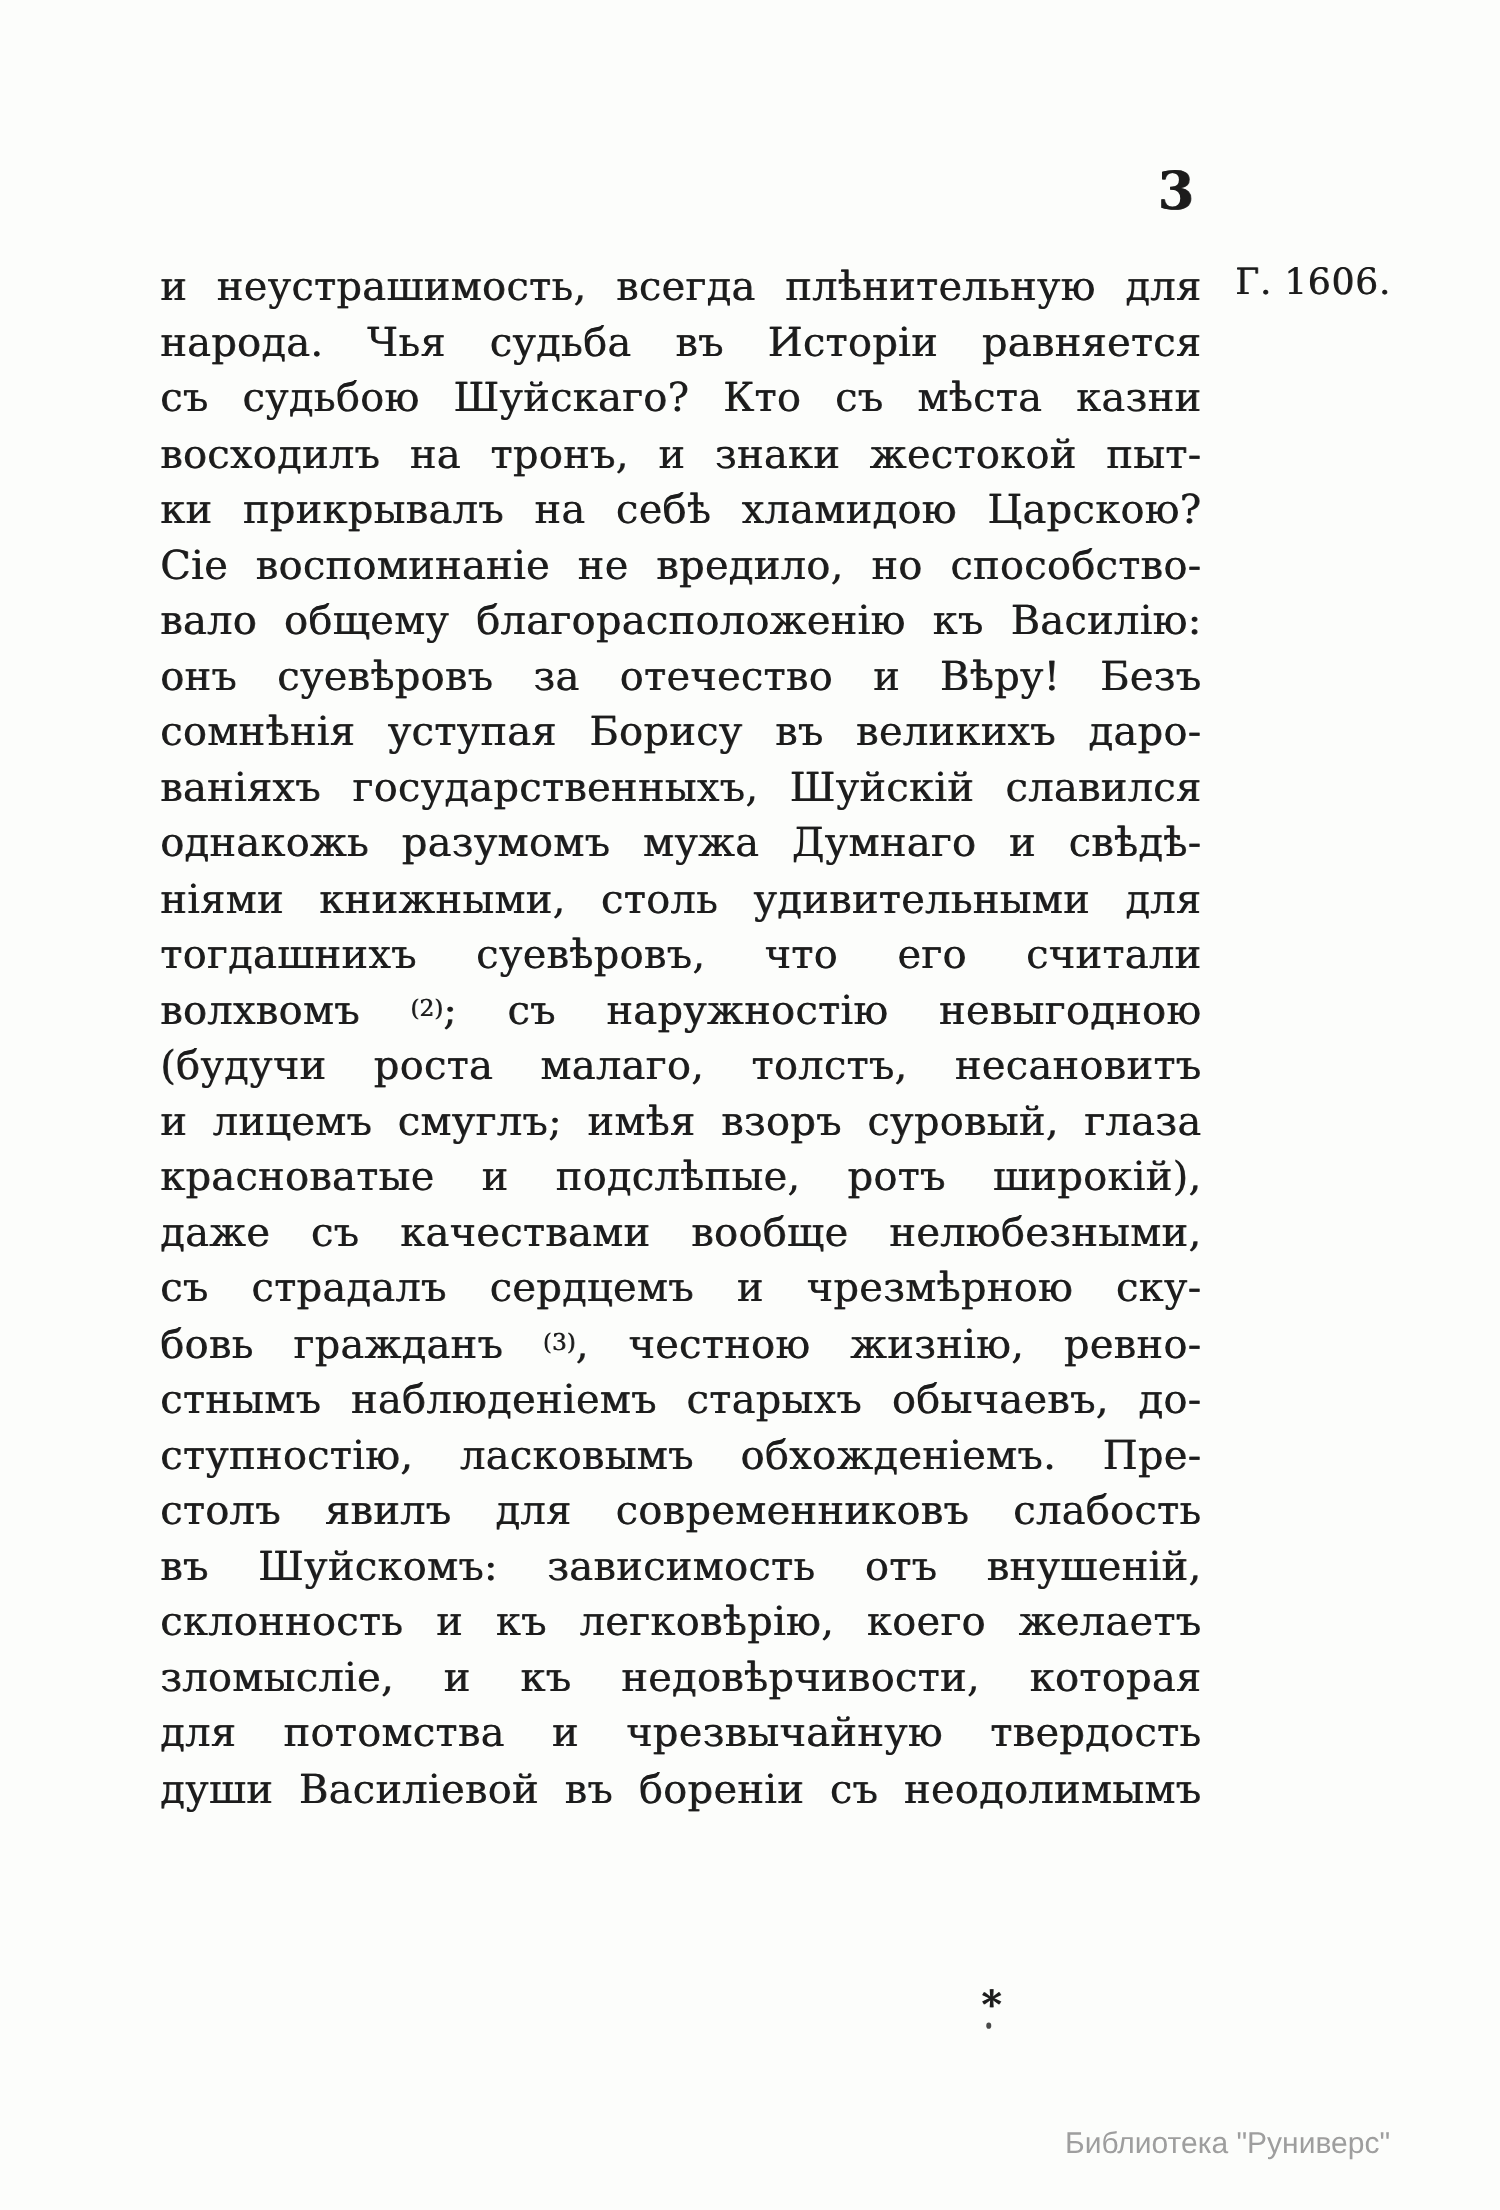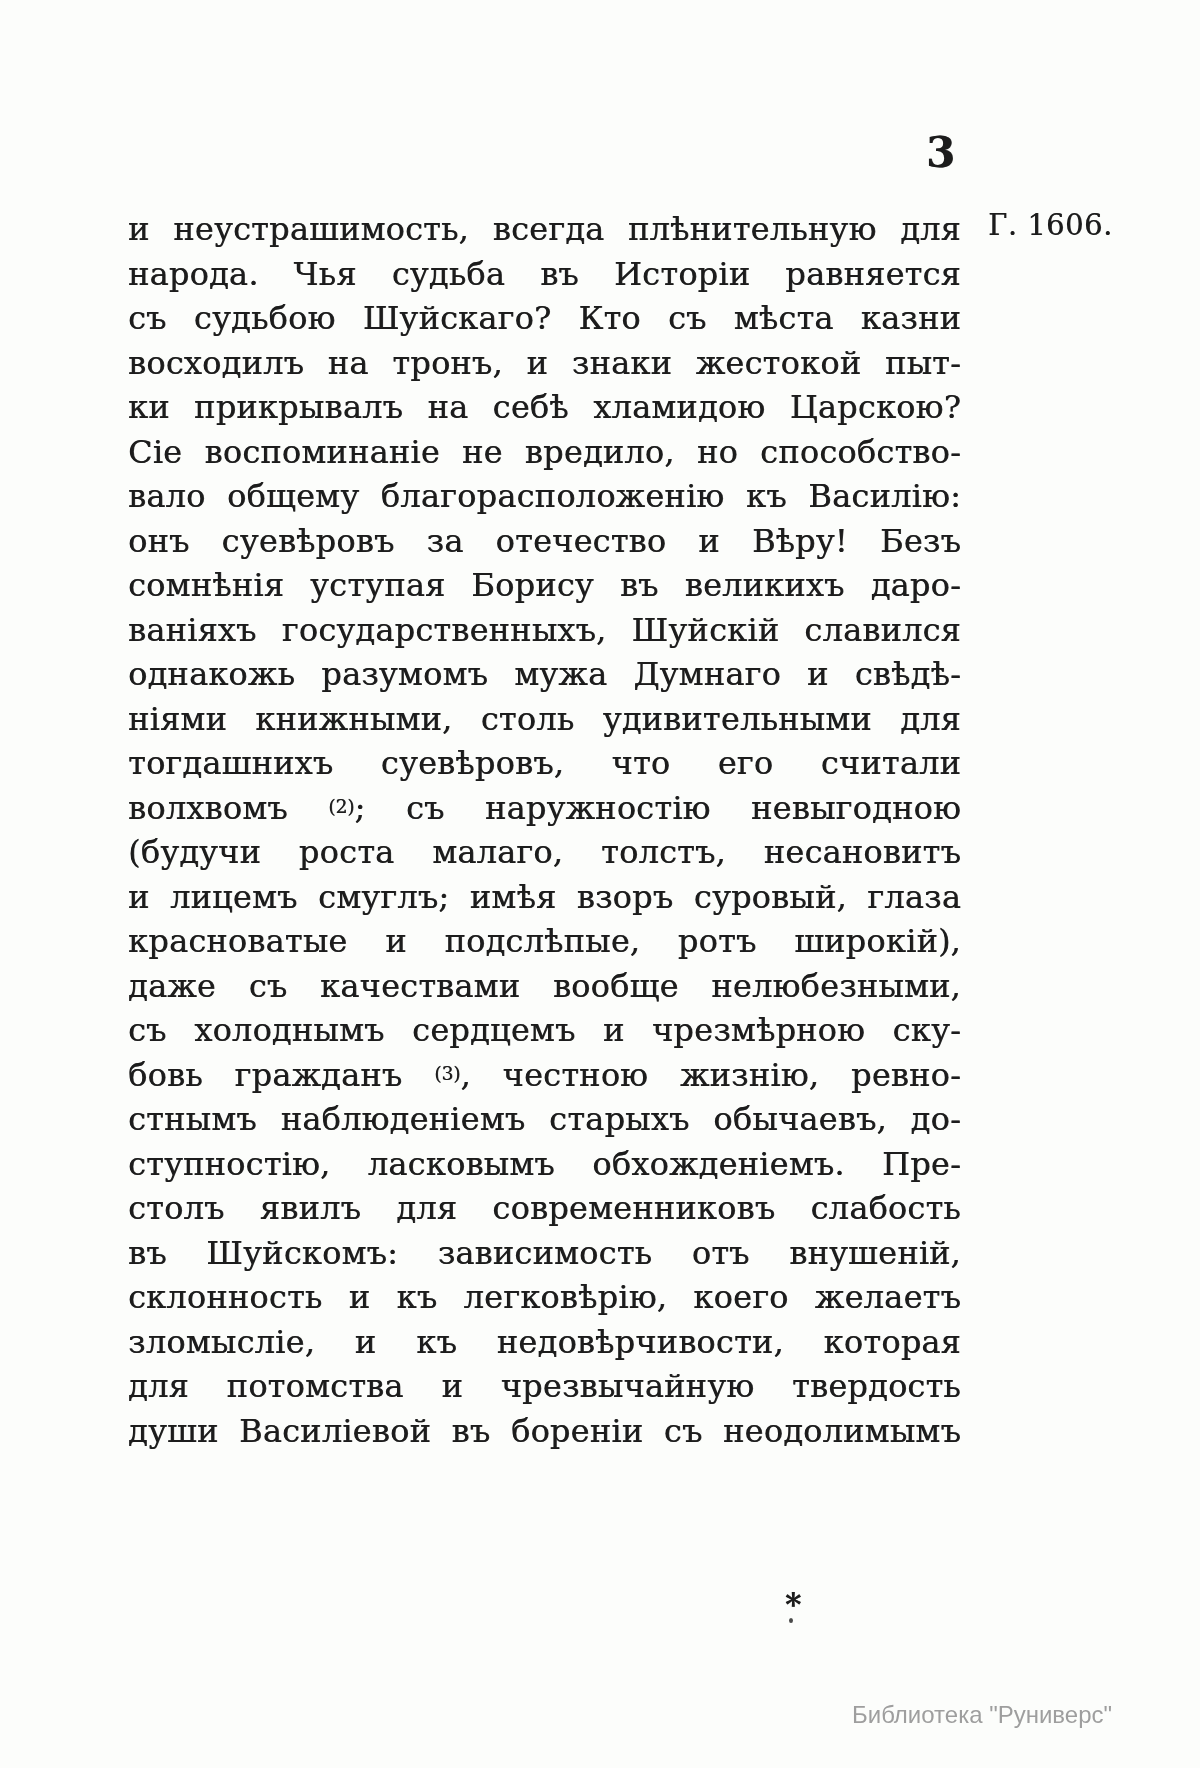--- a/index.html
+++ b/index.html
@@ -110,21 +110,21 @@
       <div class="body-line">сомнѣнія уступая Борису въ великихъ даро-</div>
       <div class="body-line">ваніяхъ государственныхъ, Шуйскій славился</div>
       <div class="body-line">однакожь разумомъ мужа Думнаго и свѣдѣ-</div>
       <div class="body-line">ніями книжными, столь удивительными для</div>
       <div class="body-line">тогдашнихъ суевѣровъ, что его считали</div>
       <div class="body-line"><span>волхвомъ </span><sup>(2)</sup><span>; съ наружностію невыгодною</span></div>
       <div class="body-line">(будучи роста малаго, толстъ, несановитъ</div>
       <div class="body-line">и лицемъ смуглъ; имѣя взоръ суровый, глаза</div>
       <div class="body-line">красноватые и подслѣпые, ротъ широкій),</div>
       <div class="body-line">даже съ качествами вообще нелюбезными,</div>
-      <div class="body-line">съ холоднымъ сердцемъ и чрезмѣрною ску-</div>
+      <div class="body-line">съ страдалъ сердцемъ и чрезмѣрною ску-</div>
       <div class="body-line"><span>бовь гражданъ </span><sup>(3)</sup><span>, честною жизнію, ревно-</span></div>
       <div class="body-line">стнымъ наблюденіемъ старыхъ обычаевъ, до-</div>
       <div class="body-line">ступностію, ласковымъ обхожденіемъ. Пре-</div>
       <div class="body-line">столъ явилъ для современниковъ слабость</div>
       <div class="body-line">въ Шуйскомъ: зависимость отъ внушеній,</div>
       <div class="body-line">склонность и къ легковѣрію, коего желаетъ</div>
       <div class="body-line">зломысліе, и къ недовѣрчивости, которая</div>
       <div class="body-line">для потомства и чрезвычайную твердость</div>
       <div class="body-line">души Василіевой въ бореніи съ неодолимымъ</div>
     </div>

